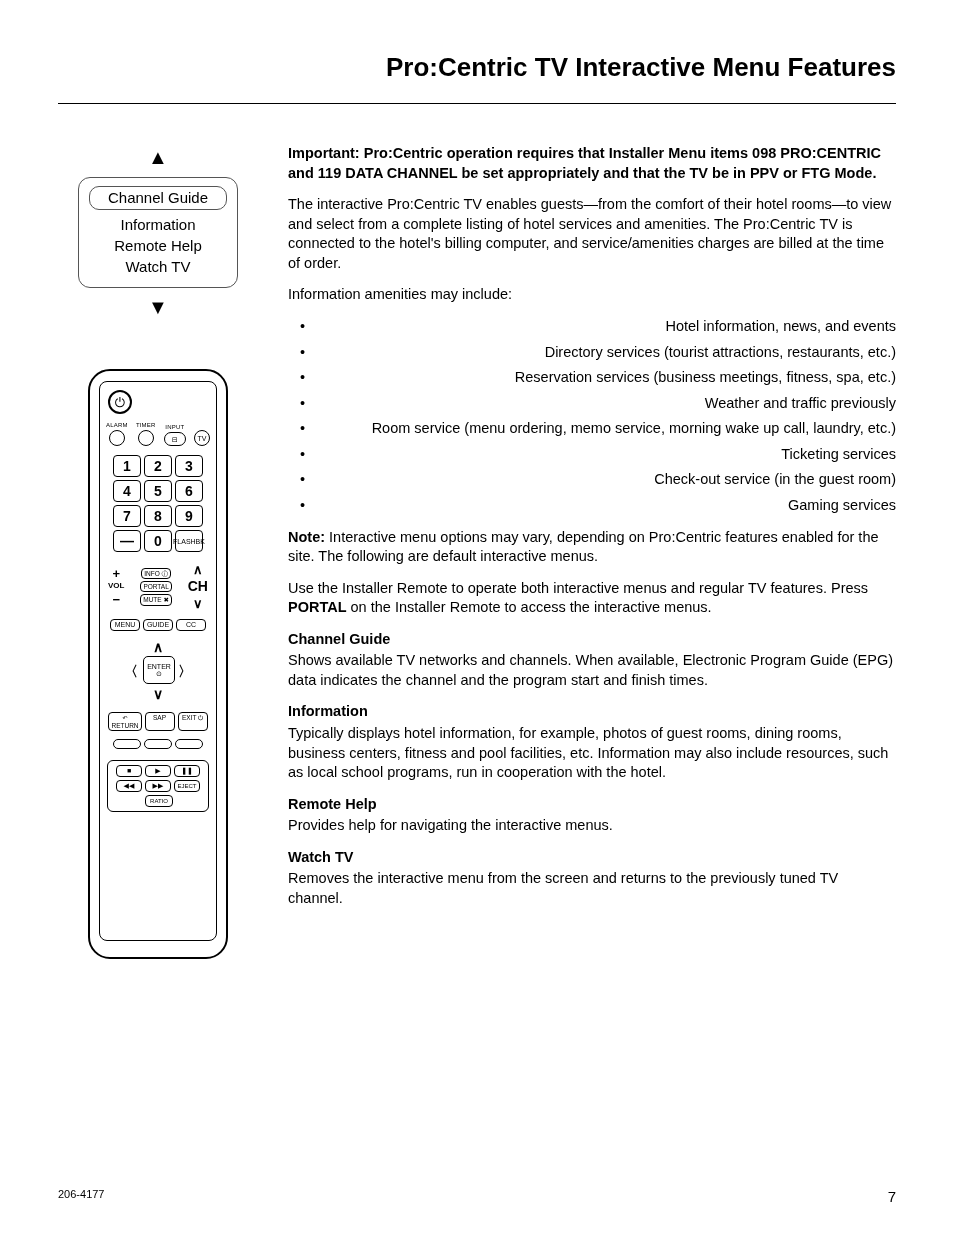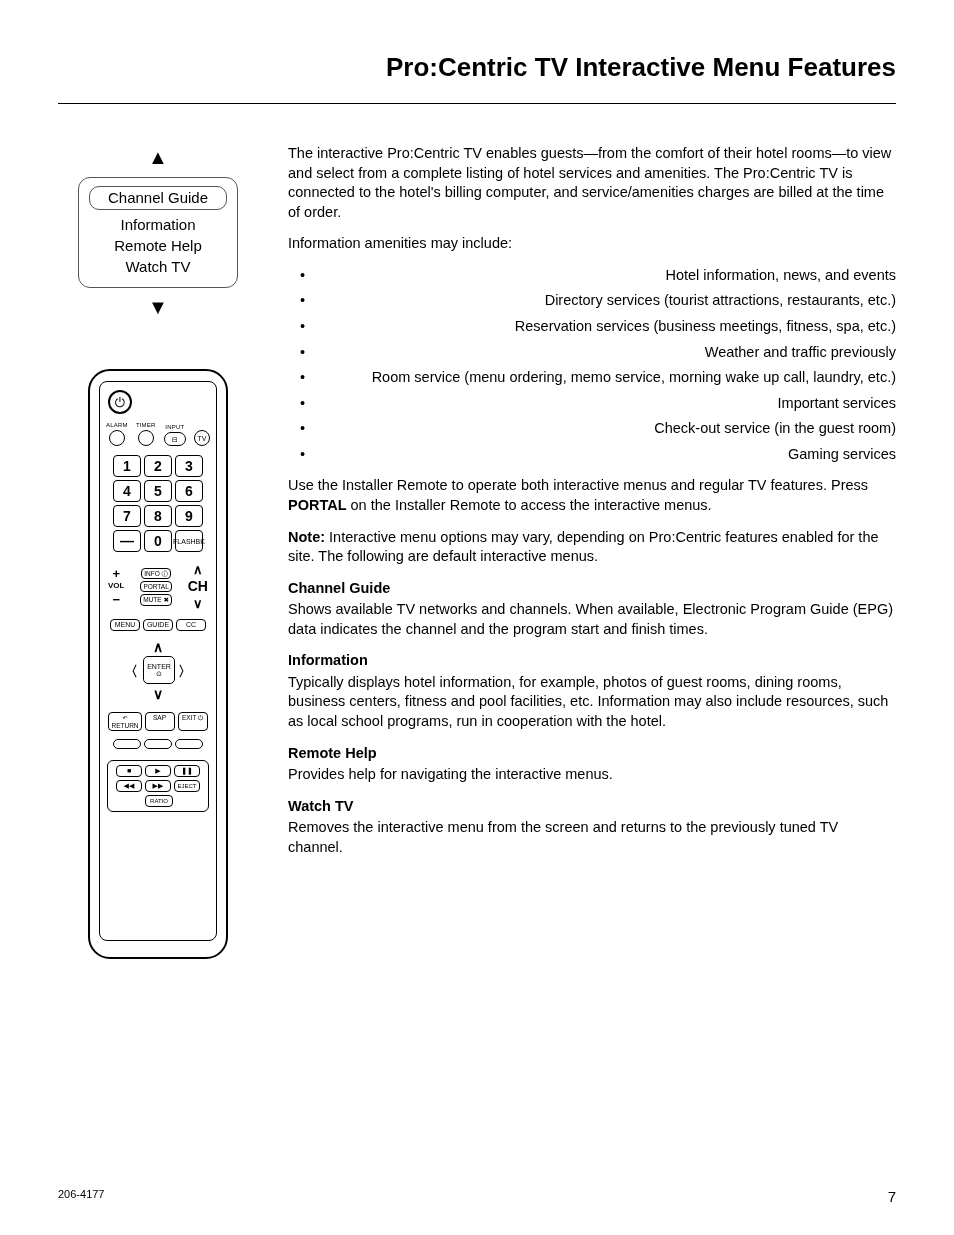--- a/index.html
+++ b/index.html
@@ -256,37 +256,38 @@
             </div>
             <div class="media-row last ratio-wrap">
               <div class="mk" style="width:28px;font-size:6px">RATIO</div>
             </div>
           </div>
         </div>
       </div>
     </div>
 
     <div class="right-col">
+      <p class="bold">Important: Pro:Centric operation requires that Installer Menu items 098 PRO:CENTRIC and 119 DATA CHANNEL be set appropriately and that the TV be in PPV or FTG Mode.</p>
       <p>The interactive Pro:Centric TV enables guests—from the comfort of their hotel rooms—to view and select from a complete listing of hotel services and amenities. The Pro:Centric TV is connected to the hotel's billing computer, and service/amenities charges are billed at the time of order.</p>
       <p>Information amenities may include:</p>
       <ul>
         <li>Hotel information, news, and events</li>
         <li>Directory services (tourist attractions, restaurants, etc.)</li>
         <li>Reservation services (business meetings, fitness, spa, etc.)</li>
         <li>Weather and traffic previously</li>
         <li>Room service (menu ordering, memo service, morning wake up call, laundry, etc.)</li>
-        <li>Important services</li>
+        <li>Ticketing services</li>
         <li>Check-out service (in the guest room)</li>
         <li>Gaming services</li>
       </ul>
       <p>
-        <span>Use the Installer Remote to operate both interactive menus and regular TV features. Press </span><span class="bold">PORTAL</span><span> on the Installer Remote to access the interactive menus.</span>
+        <span class="bold">Note:</span><span> Interactive menu options may vary, depending on Pro:Centric features enabled for the site. The following are default interactive menus.</span>
       </p>
       <p>
-        <span class="bold">Note:</span><span> Interactive menu options may vary, depending on Pro:Centric features enabled for the site. The following are default interactive menus.</span>
+        <span>Use the Installer Remote to operate both interactive menus and regular TV features. Press </span><span class="bold">PORTAL</span><span> on the Installer Remote to access the interactive menus.</span>
       </p>
 
       <p class="sect-h">Channel Guide</p>
       <p>Shows available TV networks and channels. When available, Electronic Program Guide (EPG) data indicates the channel and the program start and finish times.</p>
 
       <p class="sect-h">Information</p>
       <p>Typically displays hotel information, for example, photos of guest rooms, dining rooms, business centers, fitness and pool facilities, etc. Information may also include resources, such as local school programs, run in cooperation with the hotel.</p>
 
       <p class="sect-h">Remote Help</p>
       <p>Provides help for navigating the interactive menus.</p>

